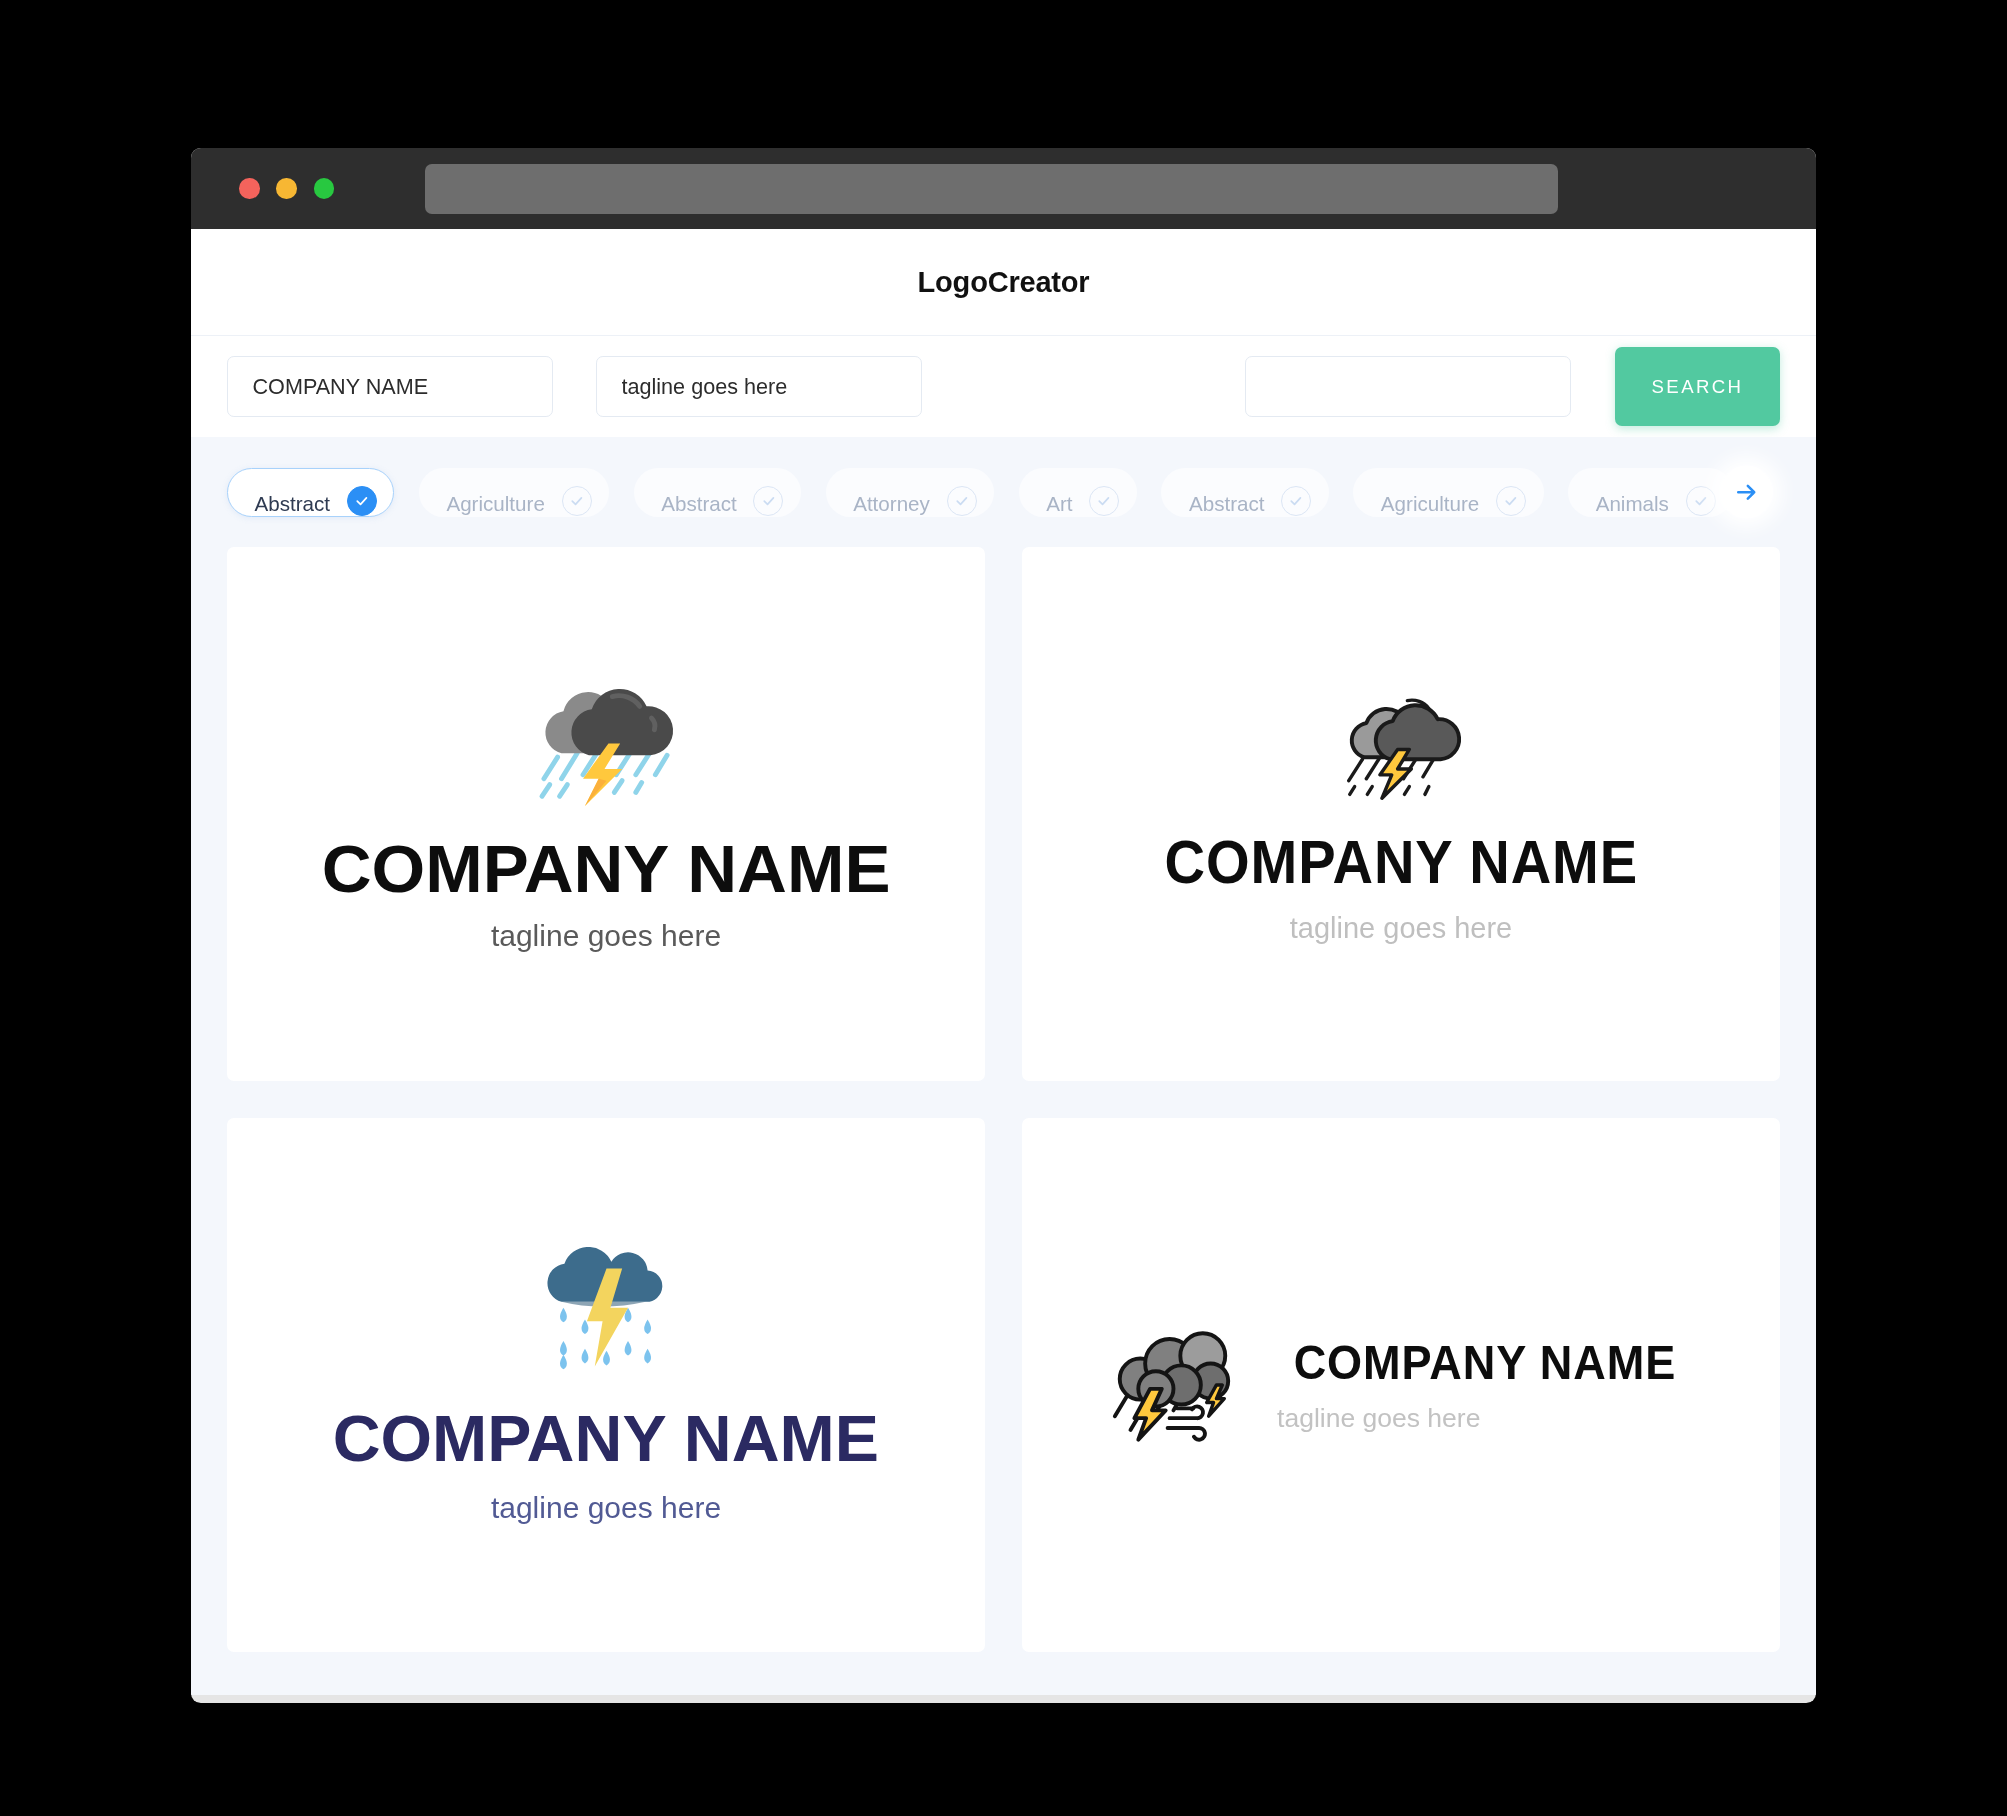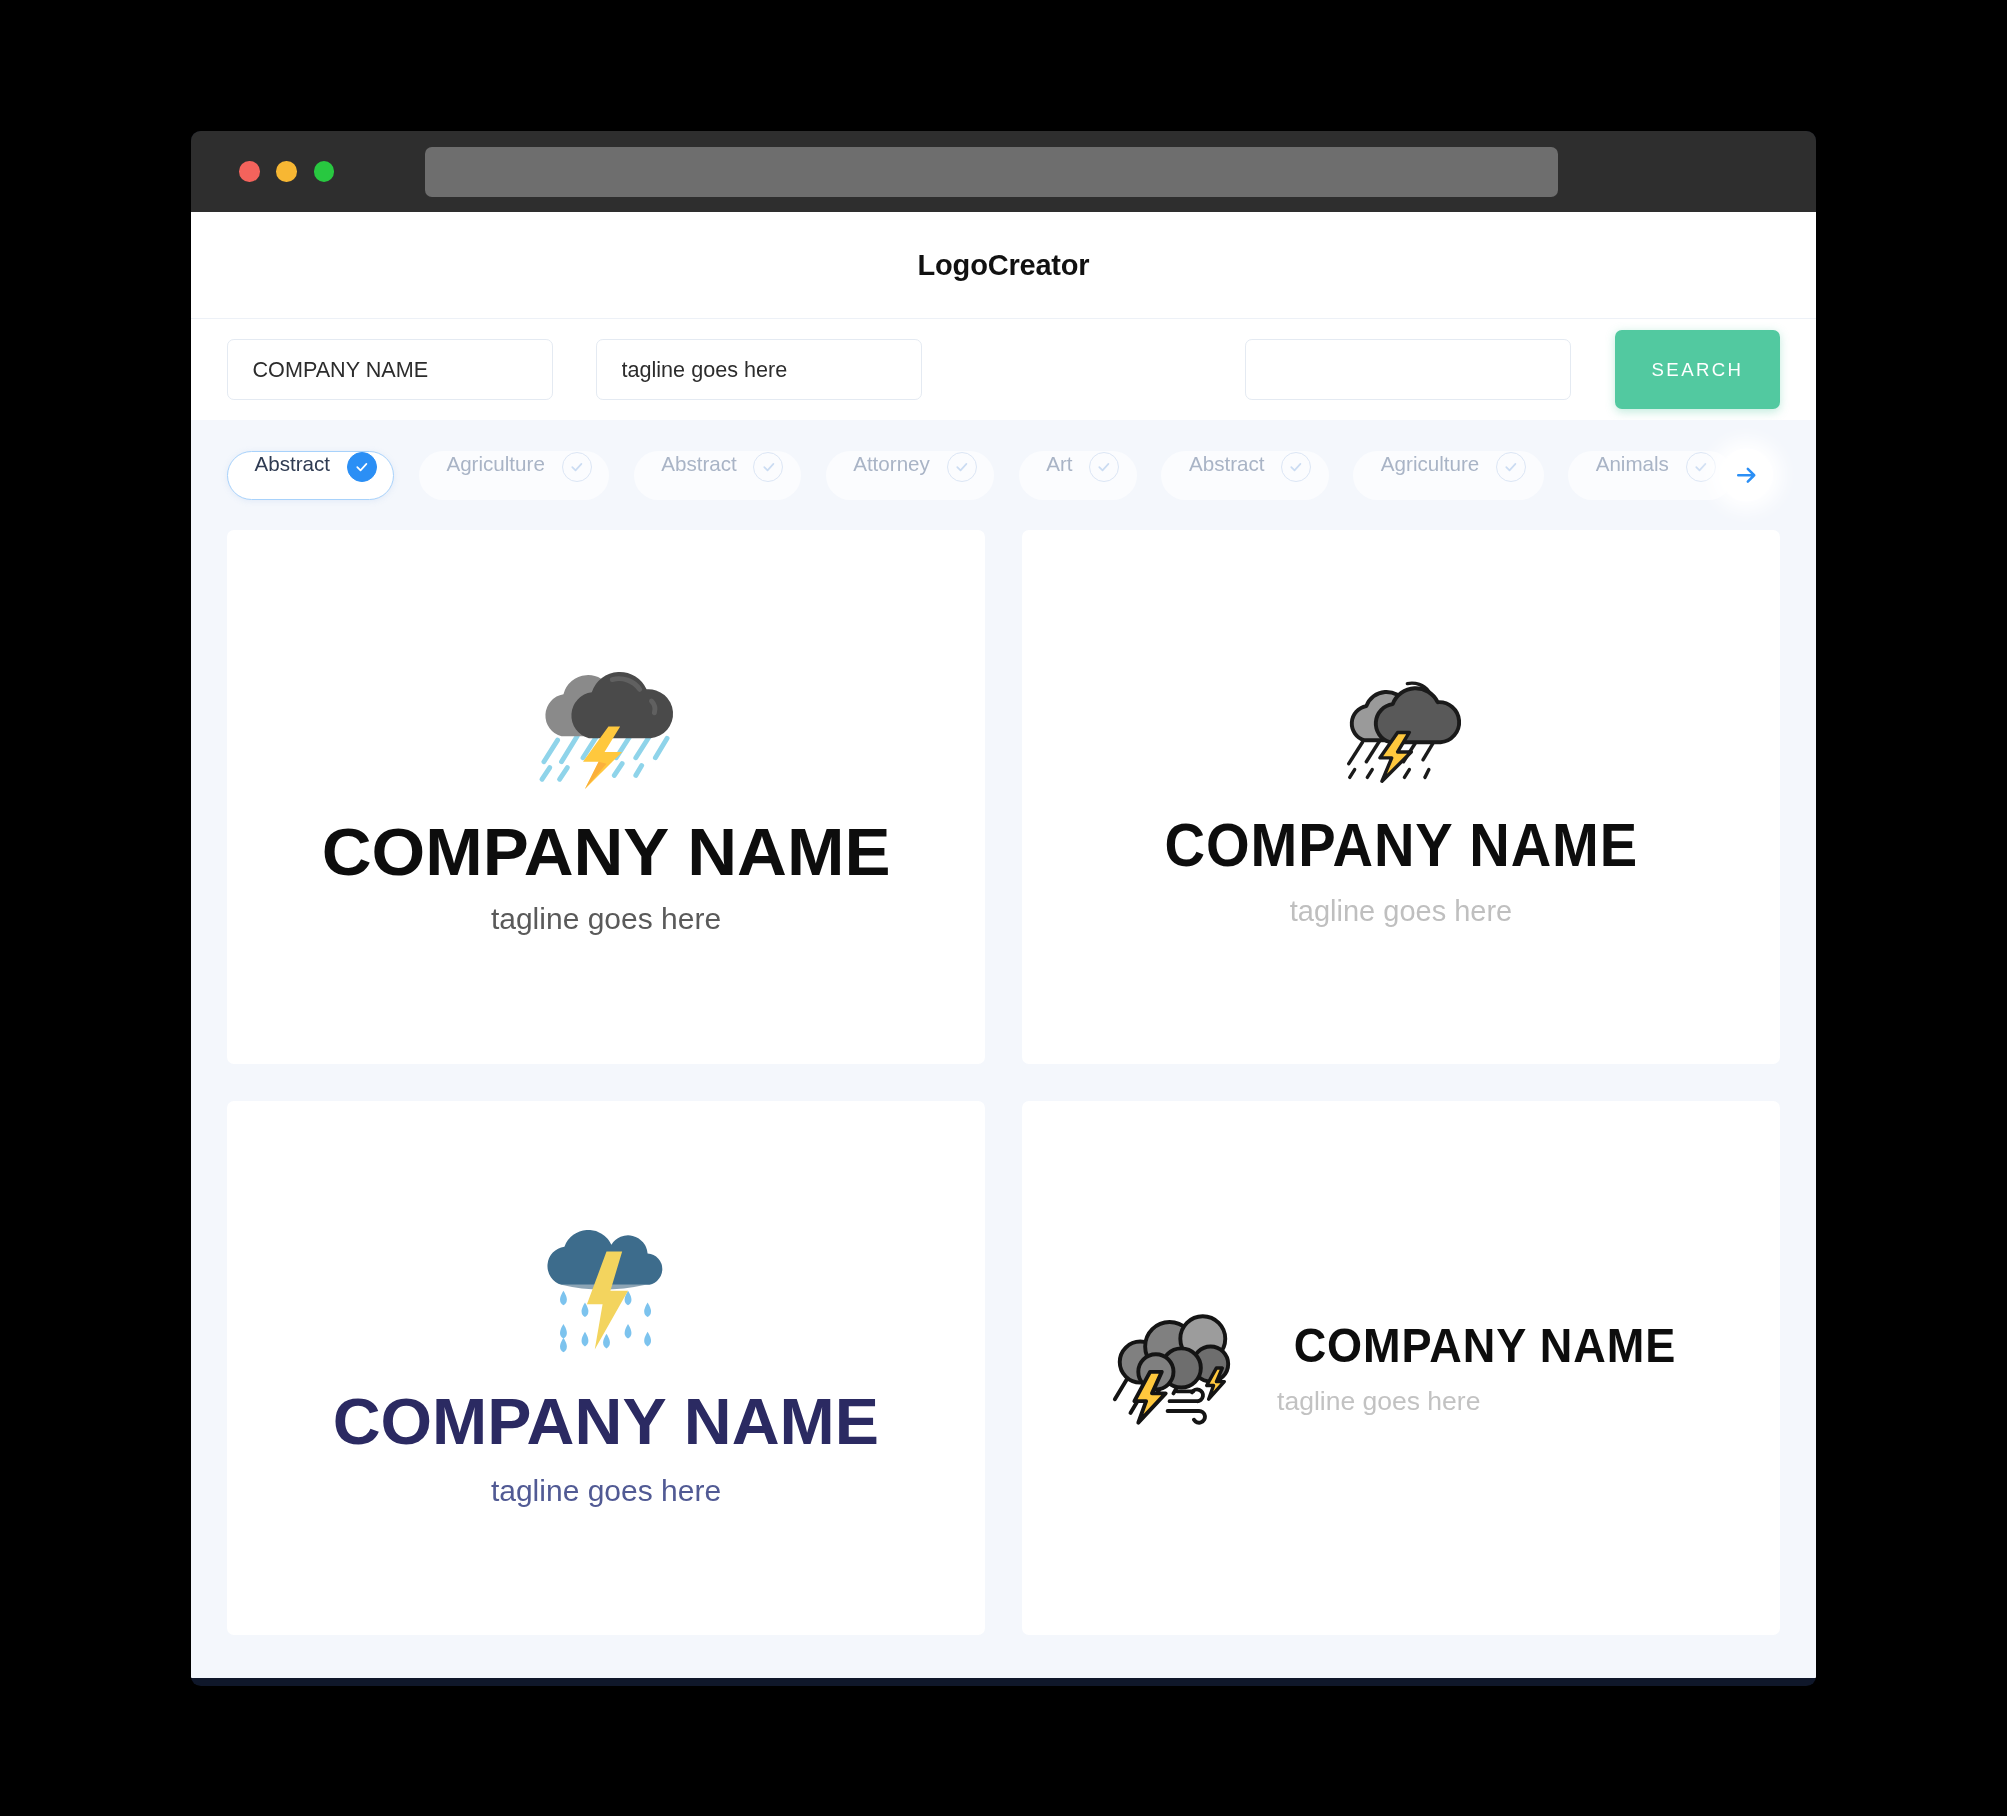--- a/index.html
+++ b/index.html
@@ -12,26 +12,26 @@
   }
   body {
     font-family: "Liberation Sans", sans-serif;
     -webkit-font-smoothing: antialiased;
   }
 
   
   #window {
     position: absolute;
     left: 191px;
-    top: 131px;
+    top: 148px;
     width: 1625px;
     height: 1555px;
     border-radius: 9.8px;
     overflow: hidden;
-    background: #0f172a;
+    background: #e5e5e5;
     box-shadow: 0 9.8px 39px rgba(0,0,0,0.35);
   }
 
   
   #titlebar {
     position: relative;
     height: 81px;
     background: #2E2E2E;
     display: flex;
     align-items: center;
@@ -122,21 +122,21 @@
     position: relative;
     height: 110px;
     background: #F4F7FC;
     display: flex;
     align-items: center;
     padding-left: 36px;
     overflow: hidden;
   }
   .chip {
     display: flex;
-    align-items: flex-start;
+    align-items: flex-end;
     gap: 16.7px;
     height: 49px;
     padding: 0 16.7px 0 26.5px;
     border-radius: 27.4px;
     background: #FBFCFE;
     border: 1px solid transparent;
     box-sizing: border-box;
     margin-right: 24.5px;
     white-space: nowrap;
     cursor: pointer;

